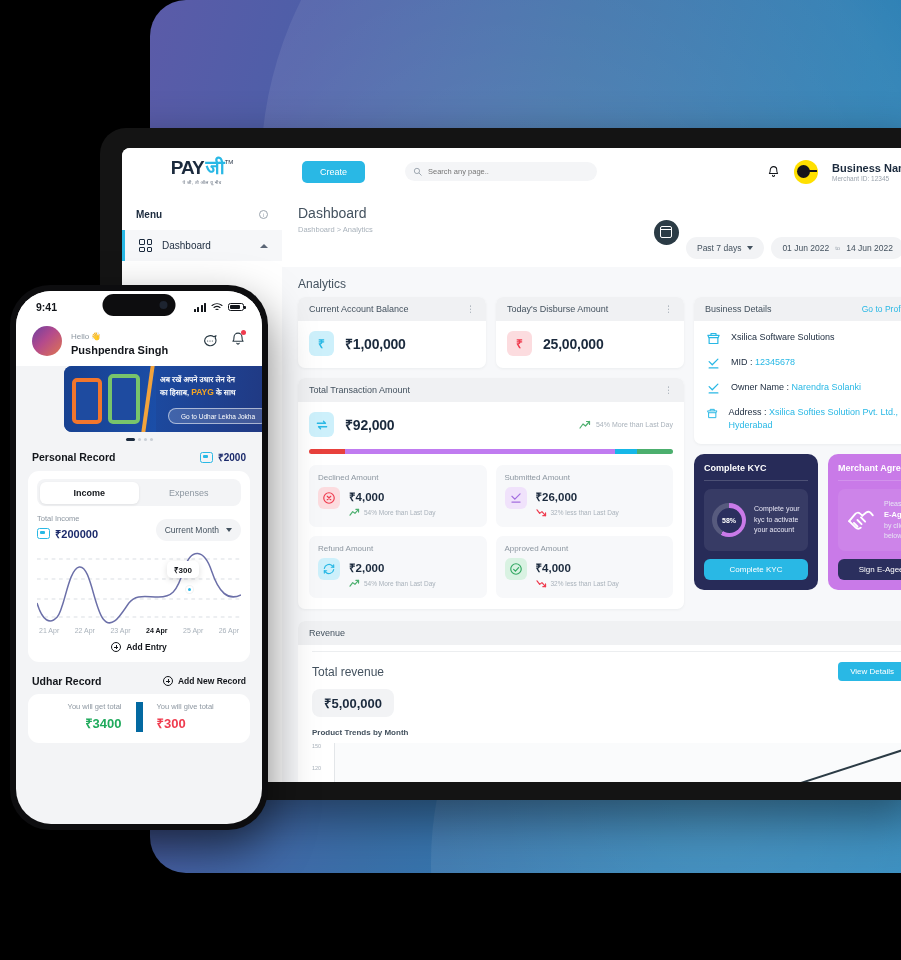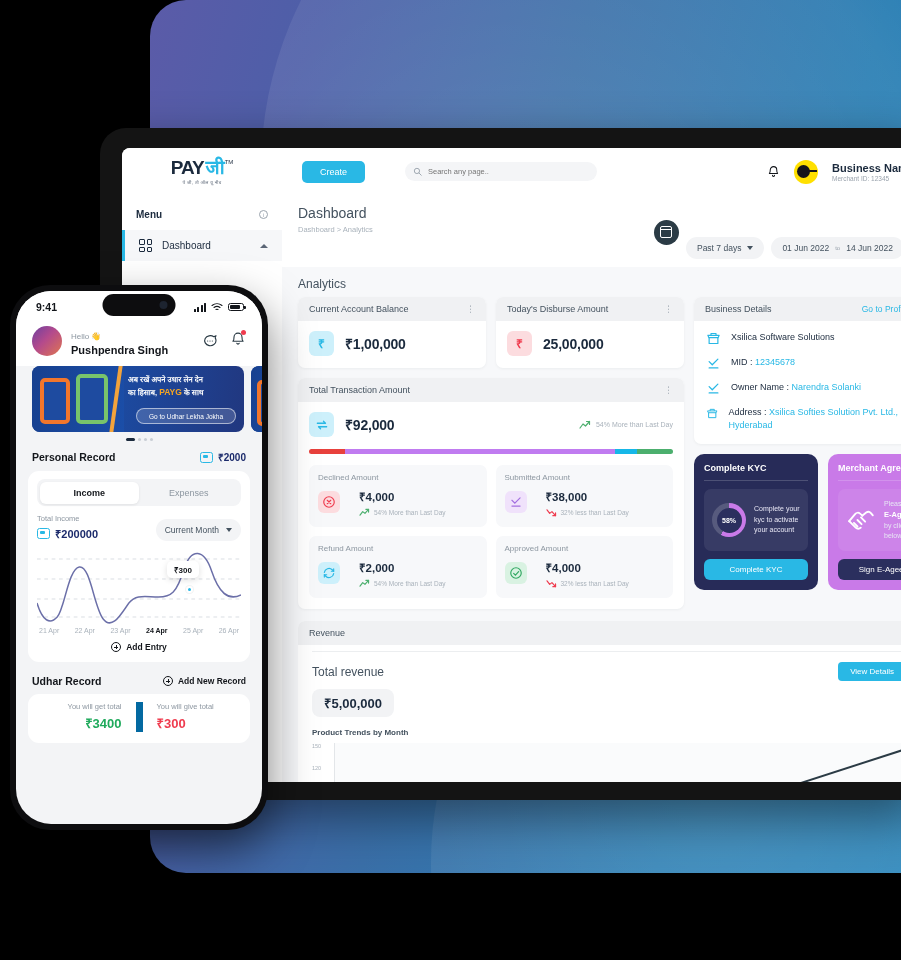--- a/index.html
+++ b/index.html
@@ -112,21 +112,21 @@
   .two-up{ display:flex; gap:10px; }
   .two-up > .card{ flex:1; }
 
   .tta-row{ display:flex; align-items:center; padding:10px 11px 6px; gap:11px;text-align:right;}
   .tta-right{ margin-left:auto; display:flex; align-items:center; gap:5px;}
   .delta{ font-size:7px; color:#a9b2bb;}
   .bar{ margin:6px 11px 0; height:5px; border-radius:3px; overflow:hidden; display:flex;}
   .sub-grid{ display:grid; grid-template-columns:1fr 1fr; gap:9px; padding:11px;}
   .sub-card{ background:#f7f8fa; border-radius:7px; padding:8px 9px 10px;}
   .sub-title{ font-size:8px; color:#8d97a1; margin-bottom:5px;}
-  .sub-row{ display:flex; align-items:center; gap:19px;}
+  .sub-row{ display:flex; gap:9px;}
   .sub-ico{ width:22px;height:22px;border-radius:6px;display:flex;align-items:center;justify-content:center; flex:0 0 auto;}
   .sub-amt{ font-size:11.5px; font-weight:700; color:#1b2a3d;}
   .sub-delta{ font-size:6.5px; color:#a9b2bb; margin-top:3px; display:flex; align-items:center; gap:4px;}
 
   
   .bd-body{ padding:10px 12px 12px;}
   .bd-row{ display:flex; align-items:flex-start; gap:10px; margin-bottom:10px;}
   .bd-row:last-child{margin-bottom:0;}
   .bd-txt{ font-size:9px; color:#1b2a3d; font-weight:500; line-height:1.45;}
   .bd-txt .lnk{ color:#29b8e5; font-weight:500;}
@@ -192,21 +192,21 @@
   .pfp{ width:30px;height:30px;border-radius:50%; flex:0 0 auto; overflow:hidden;
     background:linear-gradient(135deg,#6d3fa0,#b44a8c 45%,#e0764f);}
   .pfp .f{ width:100%;height:100%; background:radial-gradient(circle at 55% 38%, #f0c9a8 16%, transparent 17%),
       radial-gradient(ellipse at 52% 85%, #24313f 35%, transparent 36%),
       radial-gradient(circle at 28% 55%, rgba(255,255,255,.25) 12%, transparent 13%);}
   .greet-txt{ margin-left:9px;}
   .hello{ font-size:8px; color:#8d97a1;}
   .uname{ font-size:11px; font-weight:700; color:#13161b; margin-top:1px;}
   .greet-icons{ margin-left:auto; display:flex; gap:12px; align-items:center;}
 
-  .banner-strip{ display:flex; gap:7px; padding:0 0 0 16px; }
+  .banner-strip{ display:flex; gap:7px; padding:0 0 0 16px;margin-left:32px; }
   .banner{ width:212px; height:66px; border-radius:8px; flex:0 0 auto; overflow:hidden; position:relative;
     background:linear-gradient(100deg,#1b3f8f 0%,#1c4aa0 42%,#21377f 100%);}
   .banner.two{ width:46px;}
   .b-art{ position:absolute; left:0; top:0; width:92px; height:100%;
     background:linear-gradient(100deg,#17408f,#1b4ea8);}
   .ph-or{ position:absolute; left:8px; top:12px; width:30px;height:46px;border-radius:5px;
     border:4px solid #f2762c; background:#1e4ba0;}
   .ph-gr{ position:absolute; left:44px; top:8px; width:32px;height:50px;border-radius:5px;
     border:4px solid #78c46b; background:#1e4ba0;}
   .b-bar{ position:absolute; left:82px; top:0; width:4px; height:100%; background:#f2a33c; transform:skewX(-8deg);}
@@ -437,21 +437,21 @@
               <div class="sub-card">
                 <div class="sub-title">Submitted Amount</div>
                 <div class="sub-row">
                   <span class="sub-ico" style="background:#f0e2fb">
                     <svg width="14" height="14" viewBox="0 0 24 24" fill="none" stroke="#a46fe0" stroke-width="2" stroke-linecap="round">
                           <path d="M5 9l5 5 9-9"></path>
                           <line x1="5" y1="19" x2="19" y2="19"></line>
                         </svg>
                   </span>
                   <span>
-                    <span class="sub-amt">₹38,000</span>
+                    <span class="sub-amt">₹26,000</span>
                     <span class="sub-delta">
                       <svg width="11" height="9" viewBox="0 0 24 20" fill="none" stroke="#ef3b4e" stroke-width="2.6" stroke-linecap="round" stroke-linejoin="round">
                             <path d="M2 4 L8 12 L13 8 L21 17"></path>
                             <path d="M15 17h6v-6"></path>
                           </svg>
                       <span>32% less than Last Day</span>
                     </span>
                   </span>
                 </div>
               </div>

